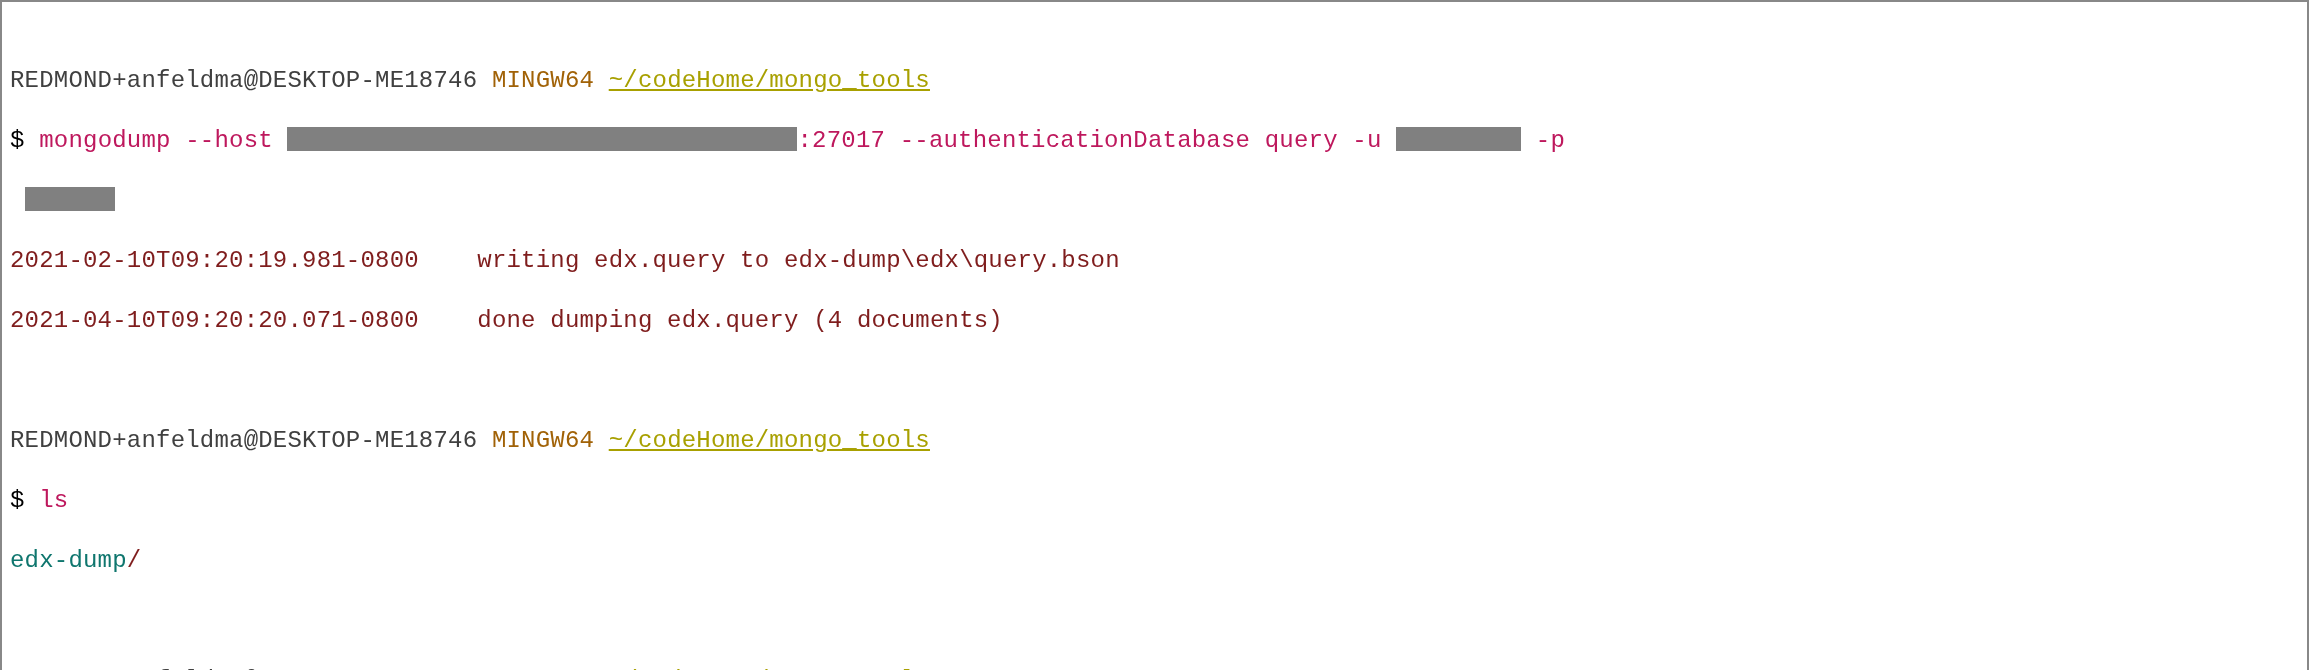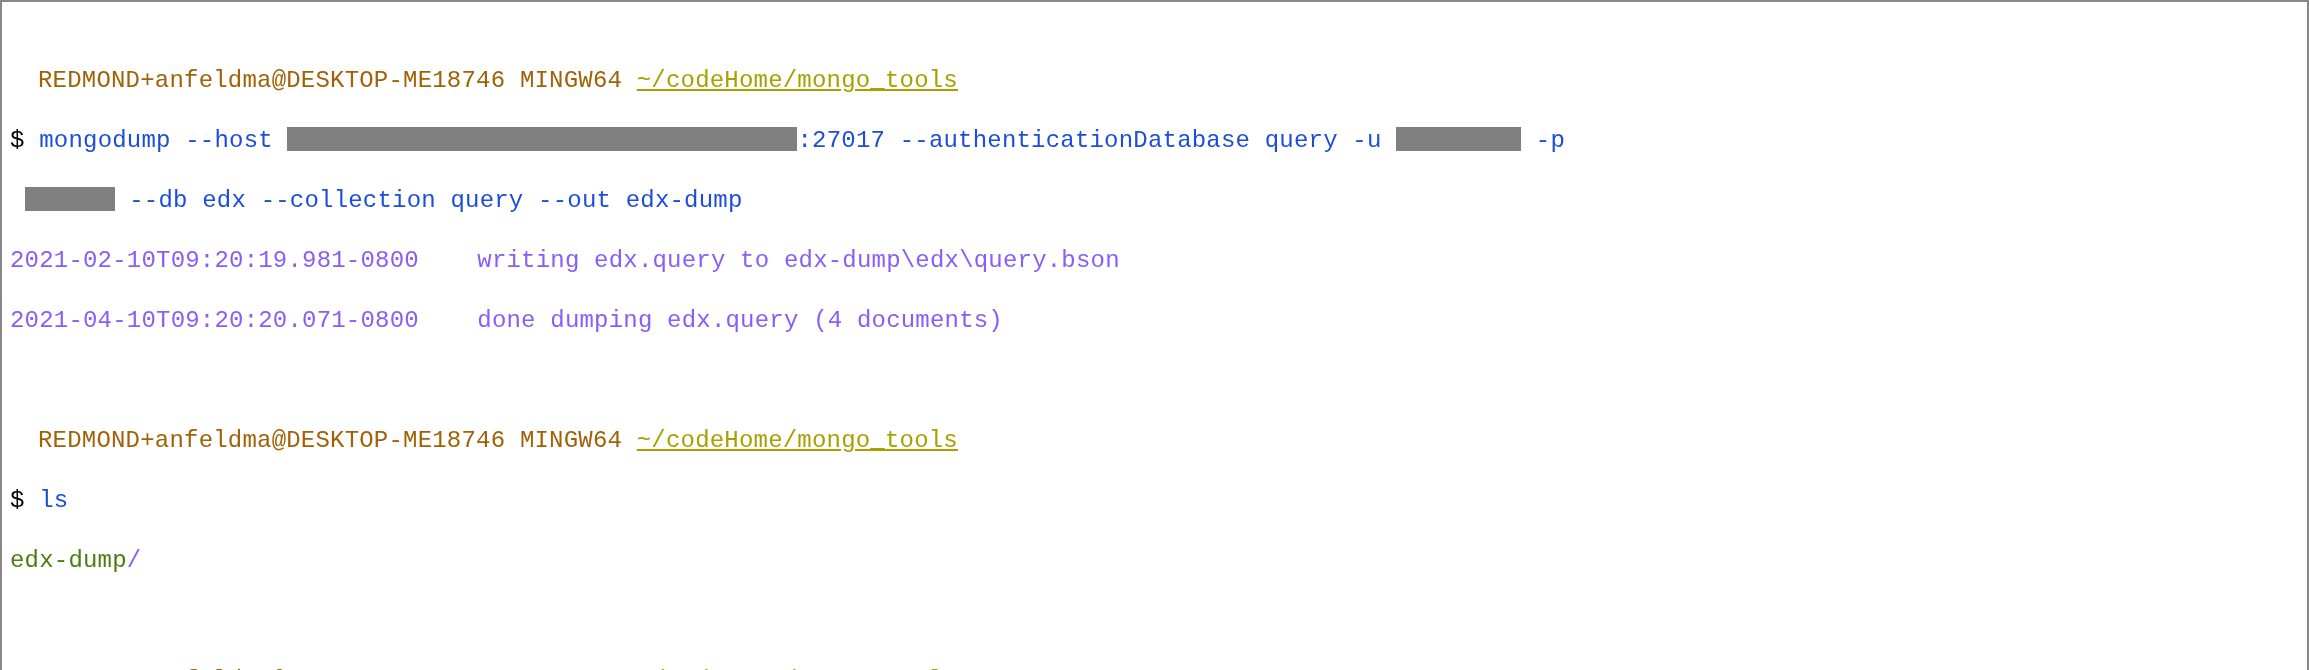--- a/index.html
+++ b/index.html
@@ -12,41 +12,40 @@
       font-family: "Consolas", "Courier New", monospace;
       font-size: 24px;
       line-height: 1.25;
       padding: 4px 8px;
       border: 2px solid #888;
       white-space: pre;
       overflow-x: auto;
       letter-spacing: 0.2px;
     }
     .user-host {
-      color: #a16207;
-      margin-left: 28px;
+      color: #404040;
     }
     .mingw {
       color: #a16207;
     }
     .path {
       color: #a8a000;
       text-decoration: underline;
     }
     .prompt {
       color: #000000;
     }
     .cmd {
-      color: #1d4ed8;
+      color: #be185d;
     }
     .output {
-      color: #8b5cf6;
+      color: #7f1d1d;
     }
     .dir {
-      color: #4d7c0f;
+      color: #0f766e;
       margin-top: 36px;
     }
     .redact {
       display: inline-block;
       background: #808080;
       height: 1em;
       vertical-align: middle;
       position: relative;
       top: -2px;
     }
@@ -59,21 +58,21 @@
     .blank {
       display: block;
       height: 1.25em;
     }
   </style>
 </head>
 <body>
 
 <span class="line"><span class="user-host">REDMOND+anfeldma@DESKTOP-ME18746</span> <span class="mingw">MINGW64</span> <span class="path">~/codeHome/mongo_tools</span></span>
 <span class="line"><span class="prompt">$ </span><span class="cmd">mongodump --host </span><span class="redact w1"></span><span class="cmd">:27017 --authenticationDatabase query -u </span><span class="redact w2"></span><span class="cmd"> -p</span></span>
-<span class="line"><span class="cmd"> </span><span class="redact w3"></span><span class="cmd"> --db edx --collection query --out edx-dump</span></span>
+<span class="line"><span class="cmd"> </span><span class="redact w3"></span></span>
 <span class="line output">2021-02-10T09:20:19.981-0800    writing edx.query to edx-dump\edx\query.bson</span>
 <span class="line output">2021-04-10T09:20:20.071-0800    done dumping edx.query (4 documents)</span>
 <span class="blank"></span>
 <span class="line"><span class="user-host">REDMOND+anfeldma@DESKTOP-ME18746</span> <span class="mingw">MINGW64</span> <span class="path">~/codeHome/mongo_tools</span></span>
 <span class="line"><span class="prompt">$ </span><span class="cmd">ls</span></span>
 <span class="line"><span class="dir">edx-dump</span><span class="output">/</span></span>
 <span class="blank"></span>
 <span class="line"><span class="user-host">REDMOND+anfeldma@DESKTOP-ME18746</span> <span class="mingw">MINGW64</span> <span class="path">~/codeHome/mongo_tools</span></span>
 
 

